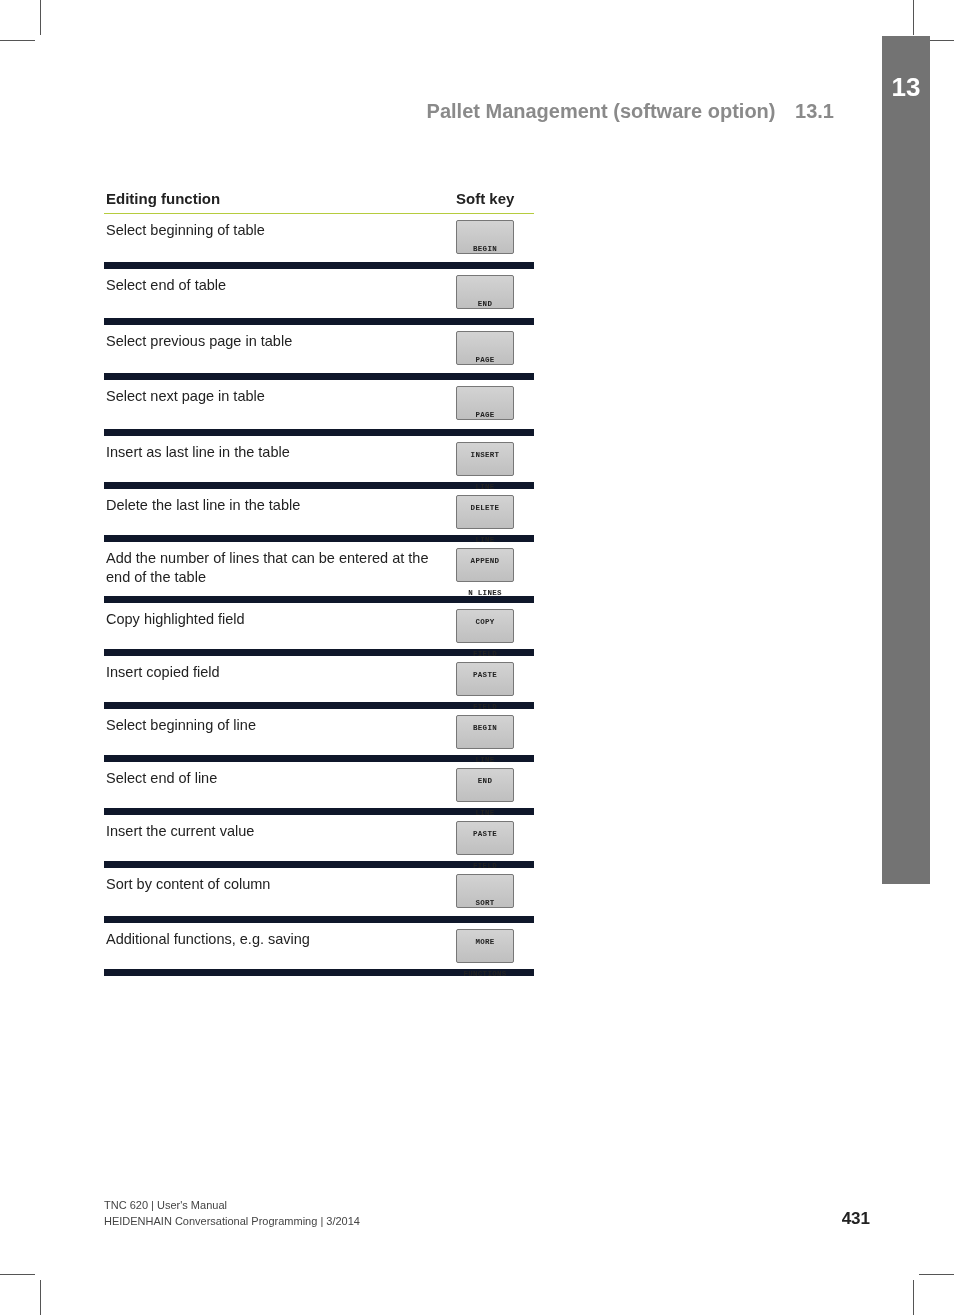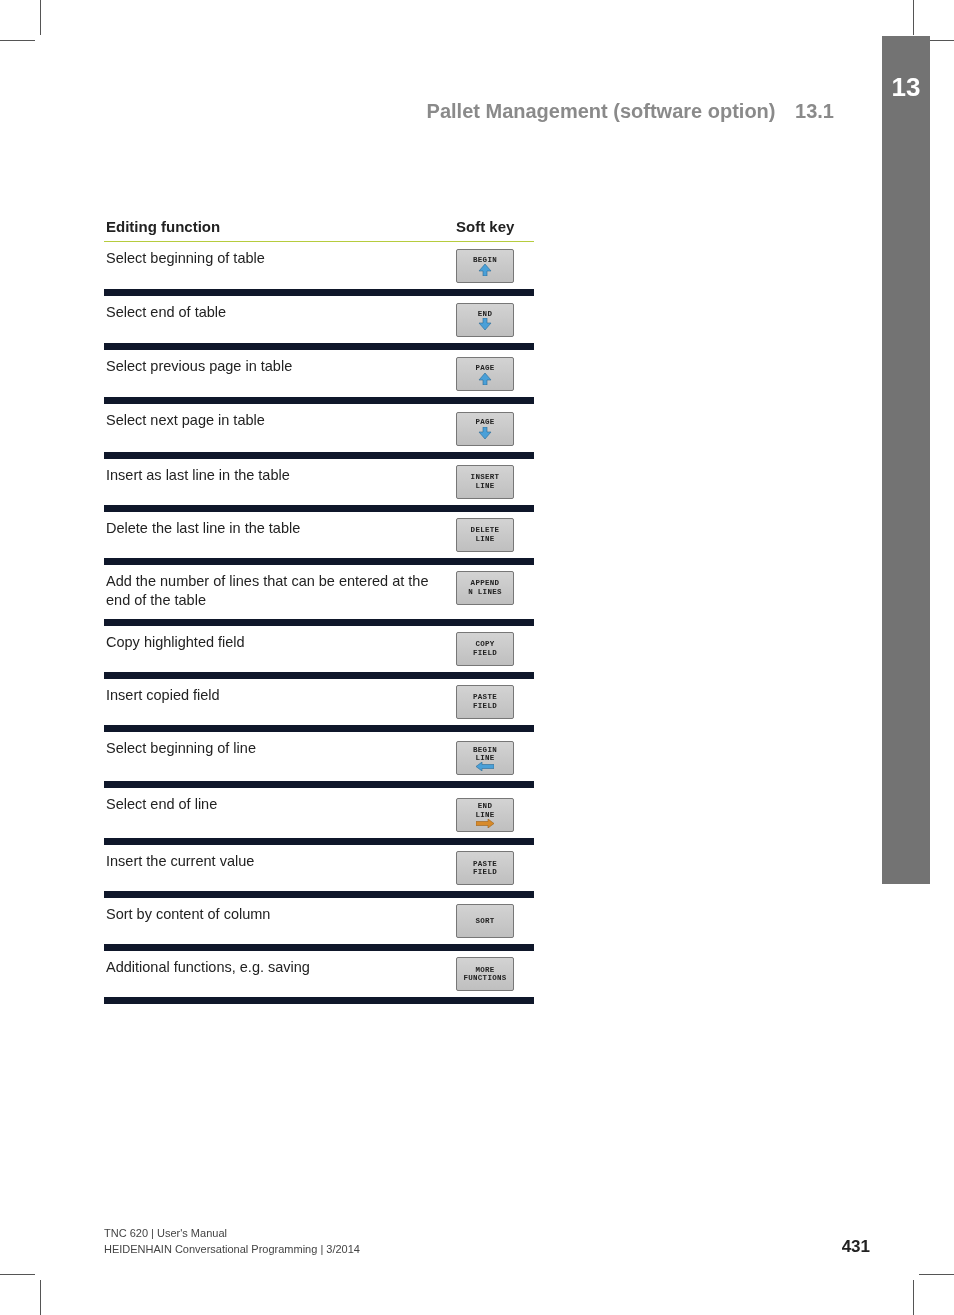--- a/index.html
+++ b/index.html
@@ -43,21 +43,21 @@
     right: 120px;
     text-align: right;
     color: #8a8a8a;
     font-size: 20px;
     font-weight: 700;
   }
   .page-header .sec { margin-left: 14px; }
 
   .content {
     position: absolute;
-    top: 212px;
+    top: 184px;
     left: 104px;
     width: 430px;
   }
   .tbl { width: 100%; border-collapse: collapse; }
   .tbl th {
     text-align: left;
     font-size: 15px;
     font-weight: 700;
     padding: 6px 4px 6px 2px;
     border-bottom: 1.5px solid #b6cc3e;
@@ -83,28 +83,28 @@
     border: 1px solid #777;
     border-radius: 2px;
     font-family: "Courier New", monospace;
     font-size: 7.5px;
     font-weight: 700;
     letter-spacing: 0.3px;
     color: #222;
     line-height: 1.1;
     text-align: center;
   }
-  .softkey .l { display: block; white-space: nowrap; }
+  .softkey .l { display: block; white-space: nowrap; margin-top: 24px; }
   .softkey svg { display: block; }
 
   .footer {
     position: absolute;
     left: 104px;
     right: 84px;
-    bottom: 58px;
+    bottom: 86px;
     display: flex;
     justify-content: space-between;
     align-items: flex-end;
     margin-top: 42px;
   }
   .footer-left { font-size: 11px; color: #444; line-height: 1.4; }
   .footer-right { font-size: 17px; font-weight: 700; }
 </style>
 </head>
 <body>

